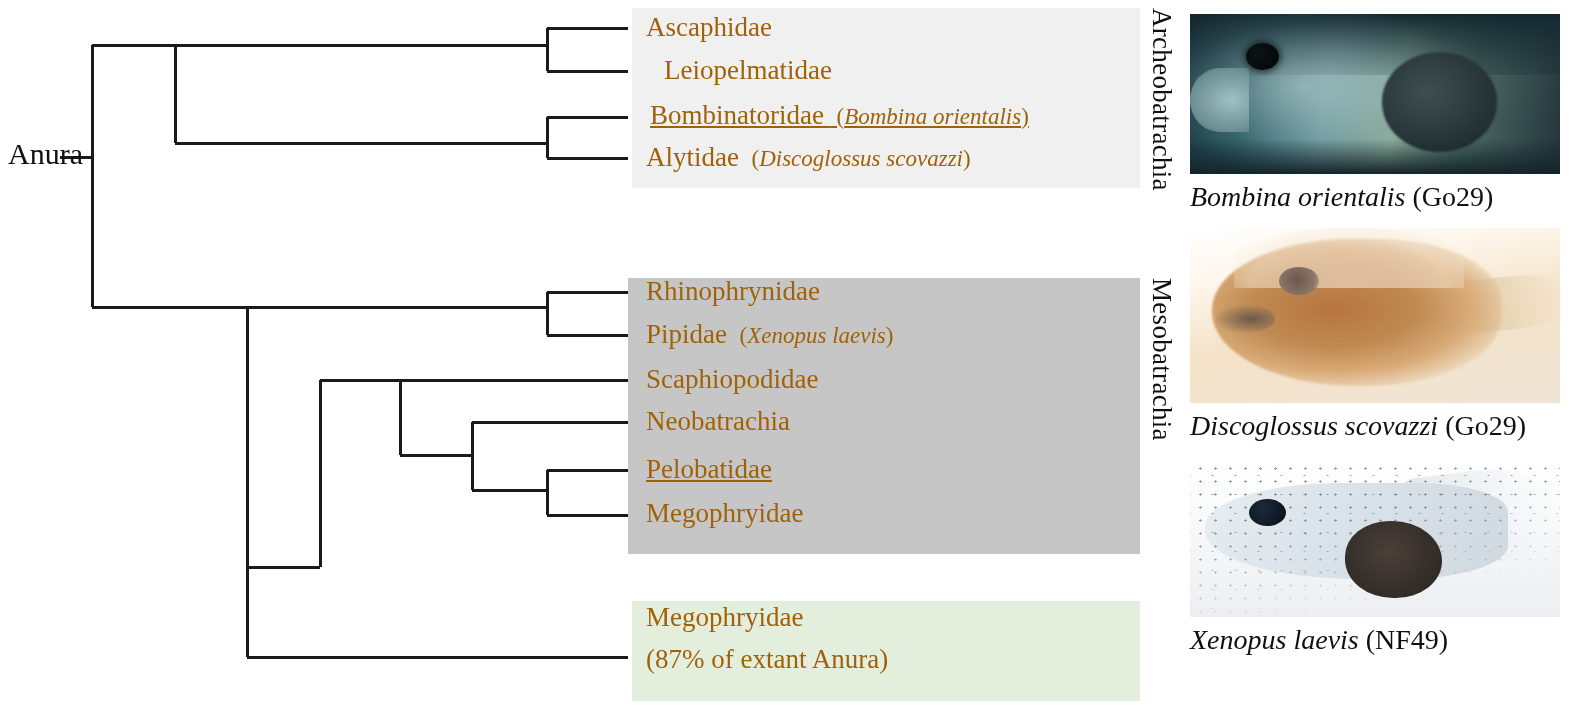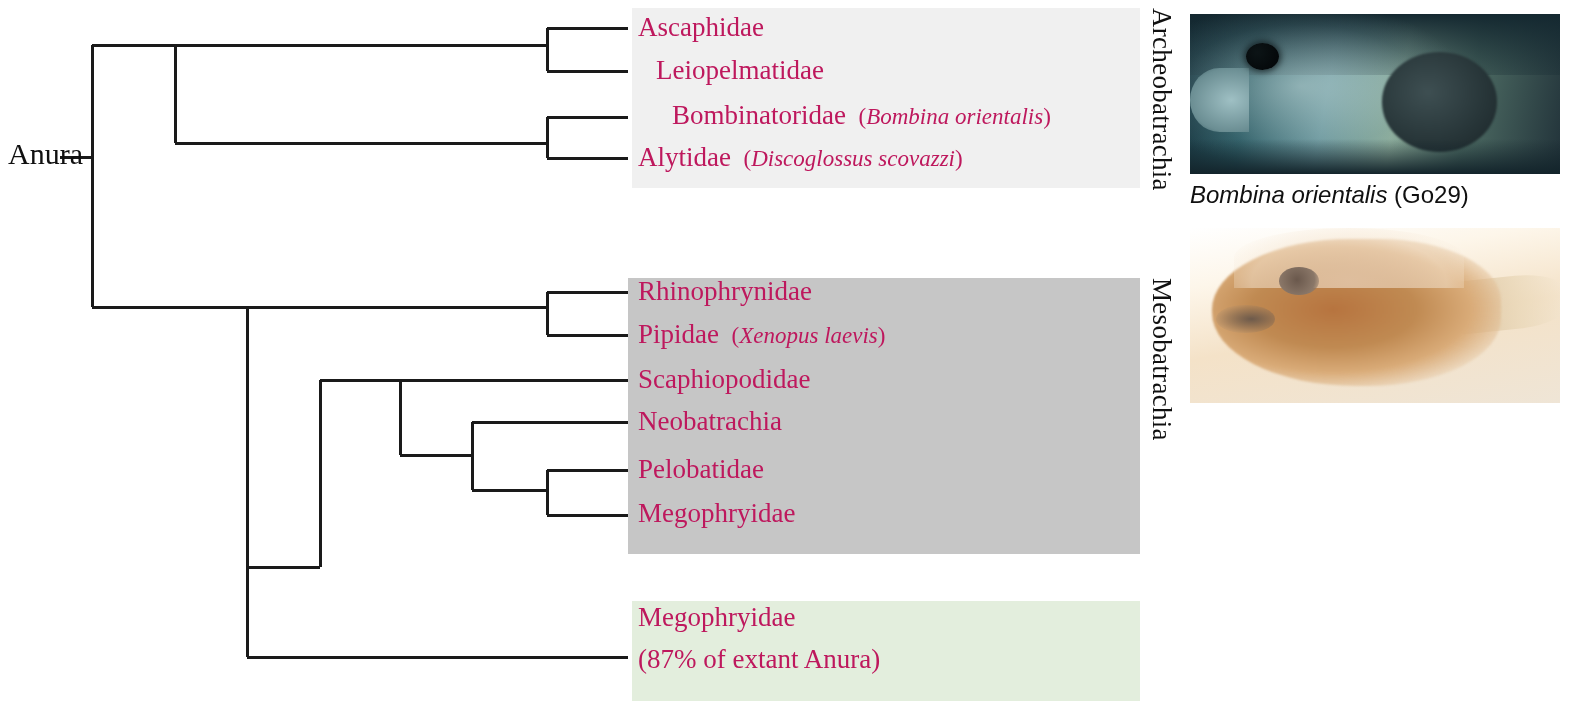--- a/index.html
+++ b/index.html
@@ -39,23 +39,24 @@
   .band-meso {
     background: #c6c6c6;
   }
   .band-neo {
     background: #e3eedd;
   }
   .taxon-label {
     position: absolute;
     font-family: "Liberation Serif", serif;
     font-size: 27px;
-    color: #be185d;
+    color: #a16207;
     white-space: nowrap;
     line-height: 1;
+    margin-left: 8px;
   }
   .taxon-label .sp {
     font-style: italic;
     font-size: 23px;
   }
   .taxon-label .paren {
     font-style: normal;
     font-size: 23px;
   }
   .root-label {
@@ -88,22 +89,22 @@
     left: 0;
     width: 370px;
   }
   .photo {
     position: relative;
     width: 370px;
     overflow: hidden;
     background: #ffffff;
   }
   .caption {
-    font-family: Liberation Sans, sans-serif;
-    font-size: 24px;
+    font-family: Liberation Serif, serif;
+    font-size: 28px;
     color: #101010;
     margin-top: 7px;
     white-space: nowrap;
   }
   .caption .sp {
     font-style: italic;
   }
   .caption .stage {
     font-style: normal;
   }
@@ -272,21 +273,21 @@
     </svg>
 
     <div class="root-label" style="left:8px; top:137px;">Anura</div>
 
     <div class="taxon-label" style="left:638px; top:14px;">
       <span>Ascaphidae</span>
     </div>
     <div class="taxon-label" style="left:656px; top:57px;">
       <span>Leiopelmatidae</span>
     </div>
-    <div class="taxon-label" style="left:672px; top:102px;">
+    <div class="taxon-label" style="left:642px; top:102px;text-decoration:underline;">
       <span>Bombinatoridae</span>
       <span class="paren">&nbsp;(</span><span class="sp">Bombina orientalis</span><span class="paren">)</span>
     </div>
     <div class="taxon-label" style="left:638px; top:278px;">
       <span>Rhinophrynidae</span>
     </div>
 
     <div class="taxon-label" style="left:638px; top:144px;">
       <span>Alytidae</span>
       <span class="paren">&nbsp;(</span><span class="sp">Discoglossus scovazzi</span><span class="paren">)</span>
@@ -294,21 +295,21 @@
     <div class="taxon-label" style="left:638px; top:321px;">
       <span>Pipidae</span>
       <span class="paren">&nbsp;(</span><span class="sp">Xenopus laevis</span><span class="paren">)</span>
     </div>
     <div class="taxon-label" style="left:638px; top:366px;">
       <span>Scaphiopodidae</span>
     </div>
     <div class="taxon-label" style="left:638px; top:408px;">
       <span>Neobatrachia</span>
     </div>
-    <div class="taxon-label" style="left:638px; top:456px;">
+    <div class="taxon-label" style="left:638px; top:456px;text-decoration:underline;">
       <span>Pelobatidae</span>
     </div>
     <div class="taxon-label" style="left:638px; top:500px;text-align:center;">
       <span>Megophryidae</span>
     </div>
 
     <div class="taxon-label" style="left:638px; top:604px;">
       <span>Megophryidae</span>
     </div>
     <div class="taxon-label" style="left:638px; top:646px;">
@@ -336,17 +337,32 @@
     </div>
 
     <div class="photo-block" style="top:228px;">
       <div class="photo" id="photo-discoglossus">
         <div class="tail"></div>
         <div class="halo"></div>
         <div class="crest"></div>
         <div class="mouth"></div>
         <div class="eye"></div>
       </div>
-    </div>
-
+      <div class="caption">
+        <span class="sp">Discoglossus scovazzi</span><span class="stage"> (Go29)</span>
+      </div>
+    </div>
+
+    <div class="photo-block" style="top:457px;">
+      <div class="photo" id="photo-xenopus">
+        <div class="tailfin"></div>
+        <div class="body"></div>
+        <div class="gut"></div>
+        <div class="eye"></div>
+        <div class="speck"></div>
+      </div>
+      <div class="caption">
+        <span class="sp">Xenopus laevis</span><span class="stage"> (NF49)</span>
+      </div>
+    </div>
 
   </div>
 </div>
 
 </body></html>

